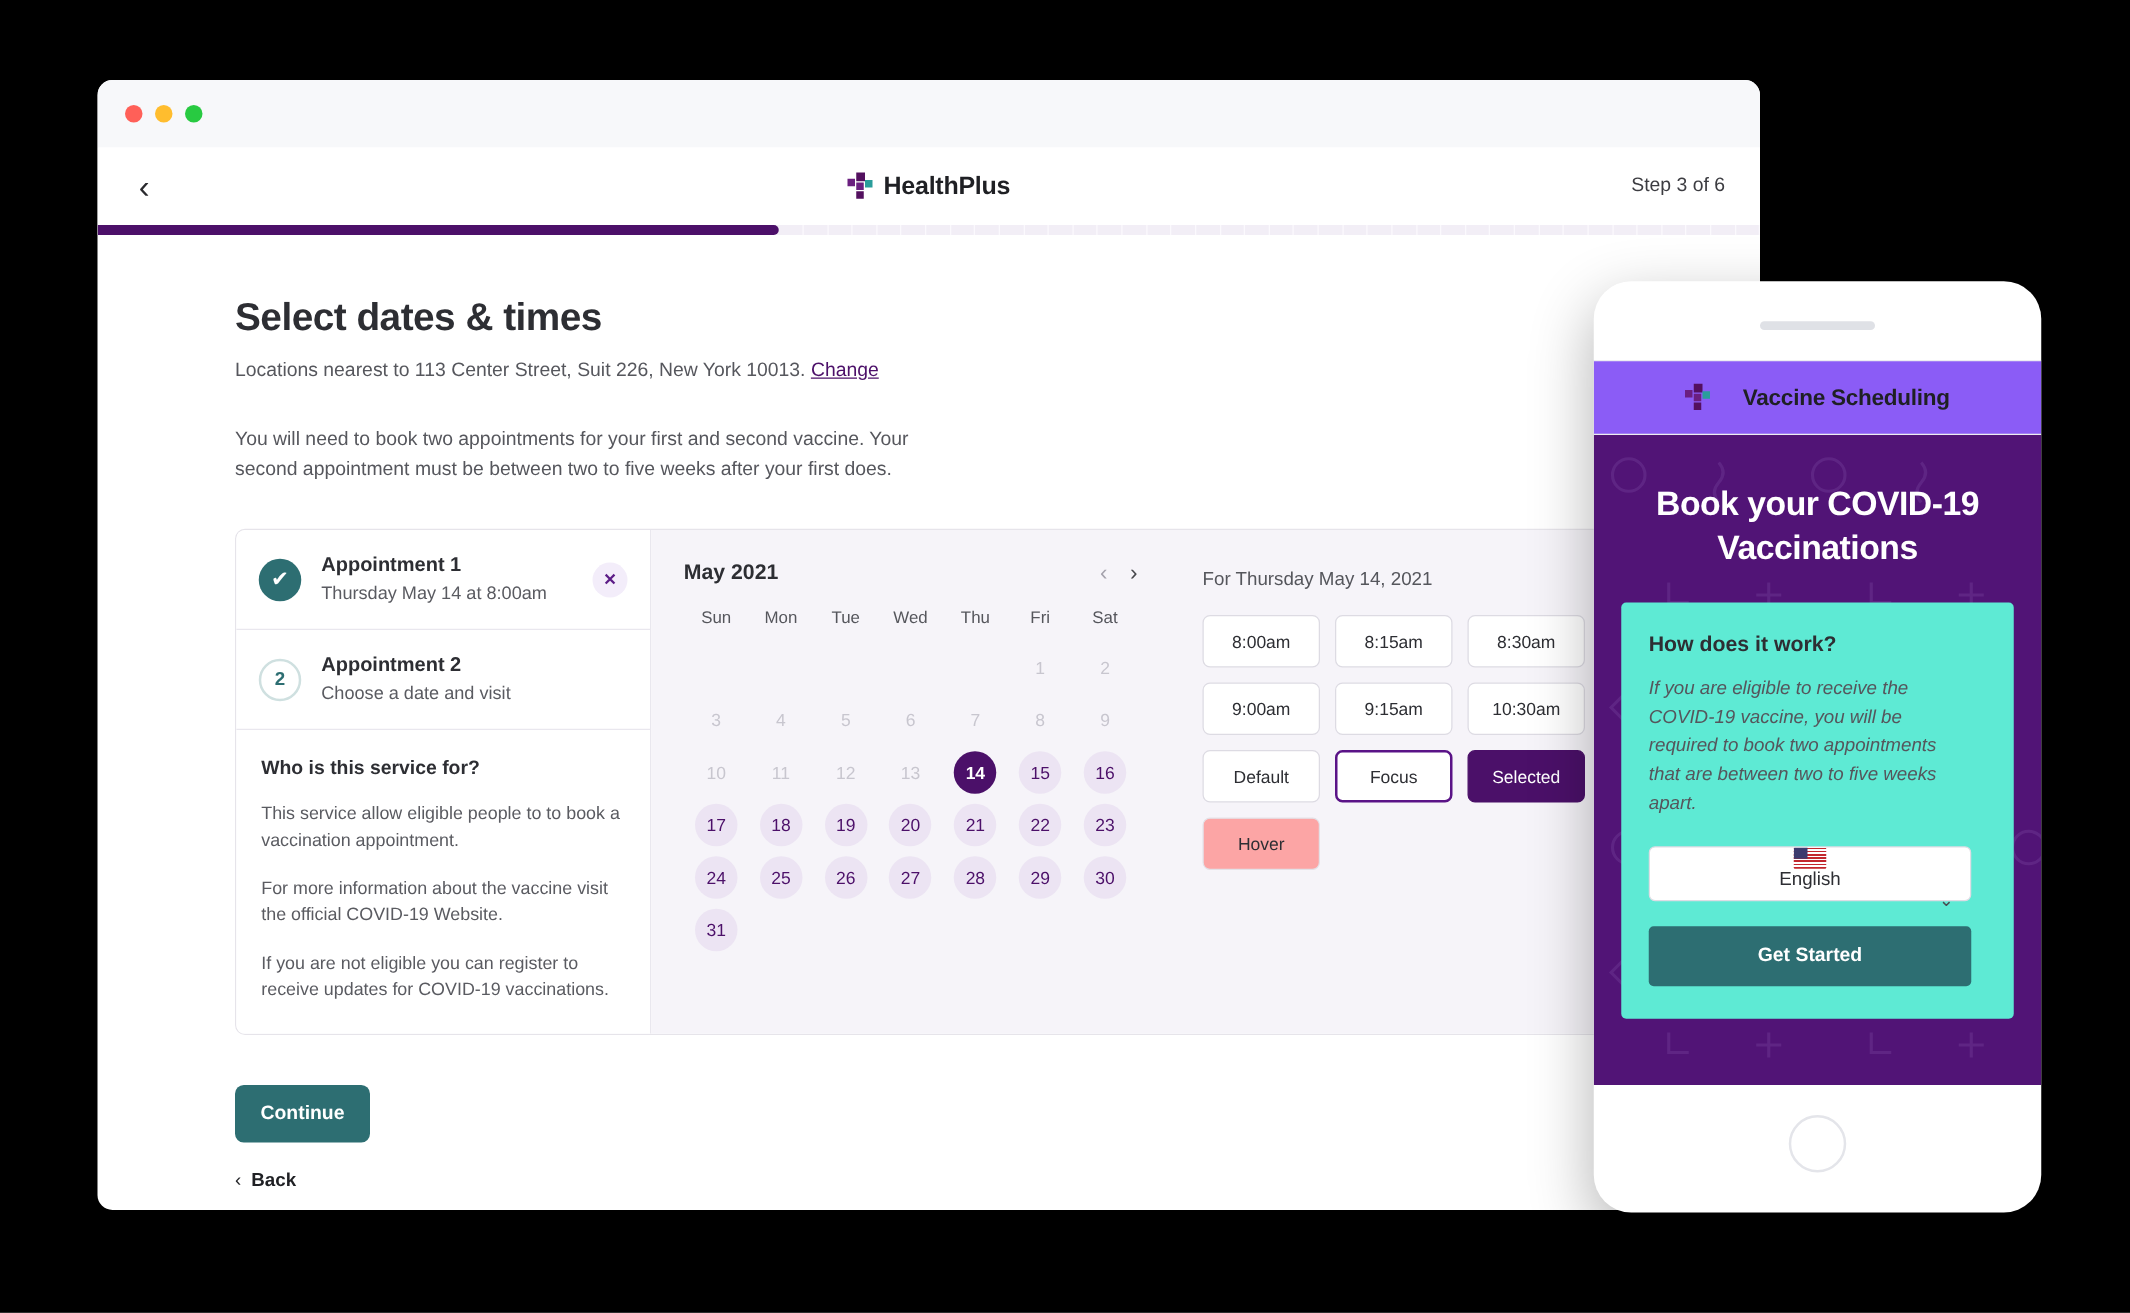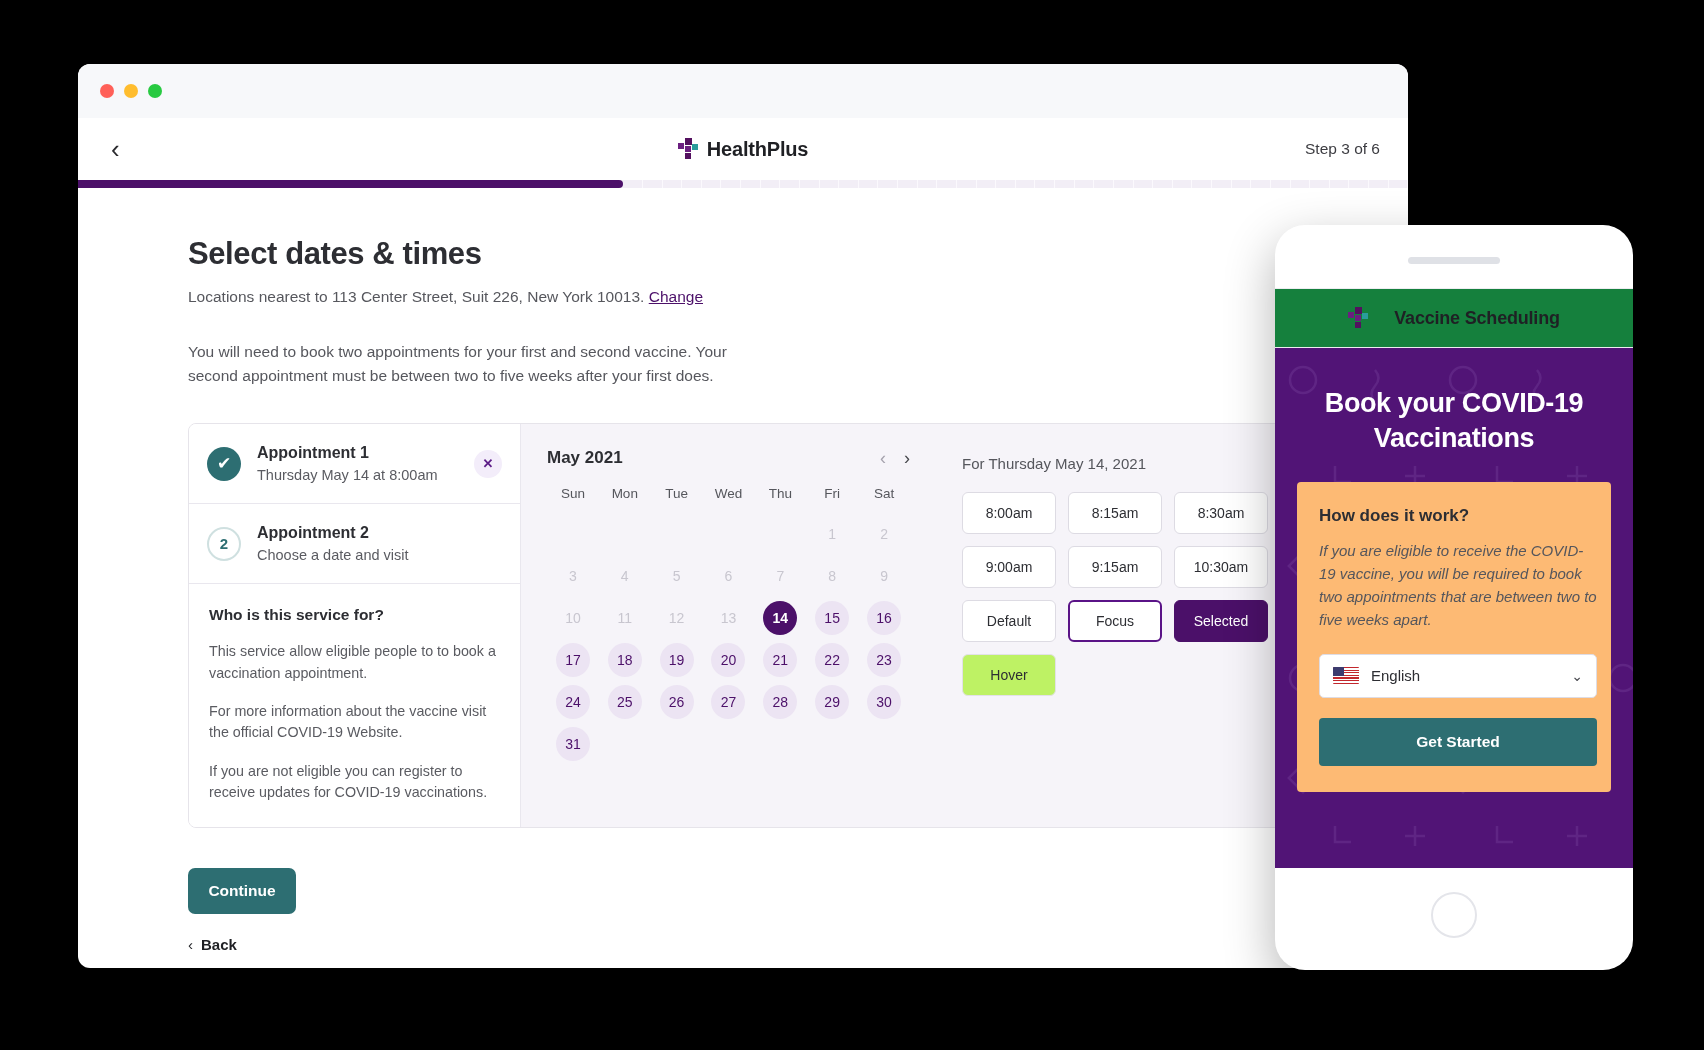--- a/index.html
+++ b/index.html
@@ -161,21 +161,21 @@
   .slots .forday { font-size: 15px; color: #55565c; margin-top: 7px; }
   .slotgrid { margin-top: 20px; display: flex; flex-wrap: wrap; gap: 12px; width: 330px;}
   .slot {
     width: 94px; height: 42px; border-radius: 6px;
     font-size: 14px; cursor: pointer;
     display: flex; align-items: center; justify-content: center;
     background: #fff; border: 1px solid #dddbe3; color: #2d2e33;
   }
   .slot.focus { border: 2px solid #5a1387; color:#2d2e33; }
   .slot.selected { background: #4b1069; border: 1px solid #4b1069; color: #fff; }
-  .slot.hover { background: #bef264; border: 1px solid #e3e1e7; color:#2d2e33; }
+  .slot.hover { background: #fca5a5; border: 1px solid #e3e1e7; color:#2d2e33; }
 
   
   .btn-continue {
     margin-top: 40px; width: 108px; height: 46px; border-radius: 7px;
     background: #2d6e72; color: #fff; border: none; cursor: pointer;
     font-size: 15.5px; font-weight: bold;
   }
   .btn-back {
     margin-top: 22px; background: none; border: none; cursor: pointer;
     display: flex; align-items: center; gap: 8px;
@@ -190,45 +190,46 @@
     width: 358px; height: 745px;
     background: #fff; border-radius: 30px;
     box-shadow: 0 18px 50px rgba(0,0,0,.30);
     overflow: hidden;
   }
   .speaker {
     width: 92px; height: 7px; border-radius: 4px; background: #dfe1e6;
     margin: 32px auto 0 auto;
   }
   .ph-header {
-    margin-top: 24px; height: 60px; background: #15803d;
+    margin-top: 24px; height: 60px; background: #8b5cf6;
     border-top: 1px solid #ededf1; border-bottom: 1px solid #ededf1;
     display: flex; align-items: center; justify-content: center; gap: 26px;
   }
   .ph-brand-text { font-size: 18px; font-weight: bold; color: #1f2024; letter-spacing: -.2px;}
   .ph-hero {
     background: #511476; position: relative; overflow: hidden;
     padding: 38px 22px 0 22px; height: 520px;
   }
   .ph-hero h2 {
     color: #fff; font-size: 27px; font-weight: bold; text-align: center;
     line-height: 1.3; letter-spacing: -.4px; position: relative; z-index: 2;
   }
   .pattern { position: absolute; inset: 0; z-index: 1; opacity: .55; }
   .ph-card {
     position: relative; z-index: 3;
-    margin-top: 26px; background: #fdba74; border-radius: 4px;
-    padding: 24px 14px 26px 22px;
+    margin-top: 26px; background: #5eead4; border-radius: 4px;
+    padding: 24px 34px 26px 22px;
   }
   .ph-card h3 { font-size: 17px; font-weight: bold; color: #2d2e33; }
   .ph-card p { font-size: 15px; color: #55565c; line-height: 1.53; margin-top: 14px; font-style: italic; }
   .lang {
     margin-top: 22px; height: 44px; border: 1px solid #dedce4; border-radius: 5px;
-    display: flex; align-items: center; padding: 0 13px; gap: 12px; cursor: pointer;
+    display: flex; align-items: center; padding: 0 13px; cursor: pointer;
     background: #fff;
+    flex-direction: column;
   }
   .lang .label { font-size: 15px; color: #2d2e33; }
   .lang .chev { margin-left: auto; font-size: 14px; color: #4a4b51; font-weight: 300;}
   .flag {
     width: 26px; height: 17px; flex: none; position: relative; overflow: hidden;
     border-radius: 1px;
     background: repeating-linear-gradient(to bottom,
       #c2272d 0px, #c2272d 1.3px, #fff 1.3px, #fff 2.6px);
   }
   .flag .canton {

